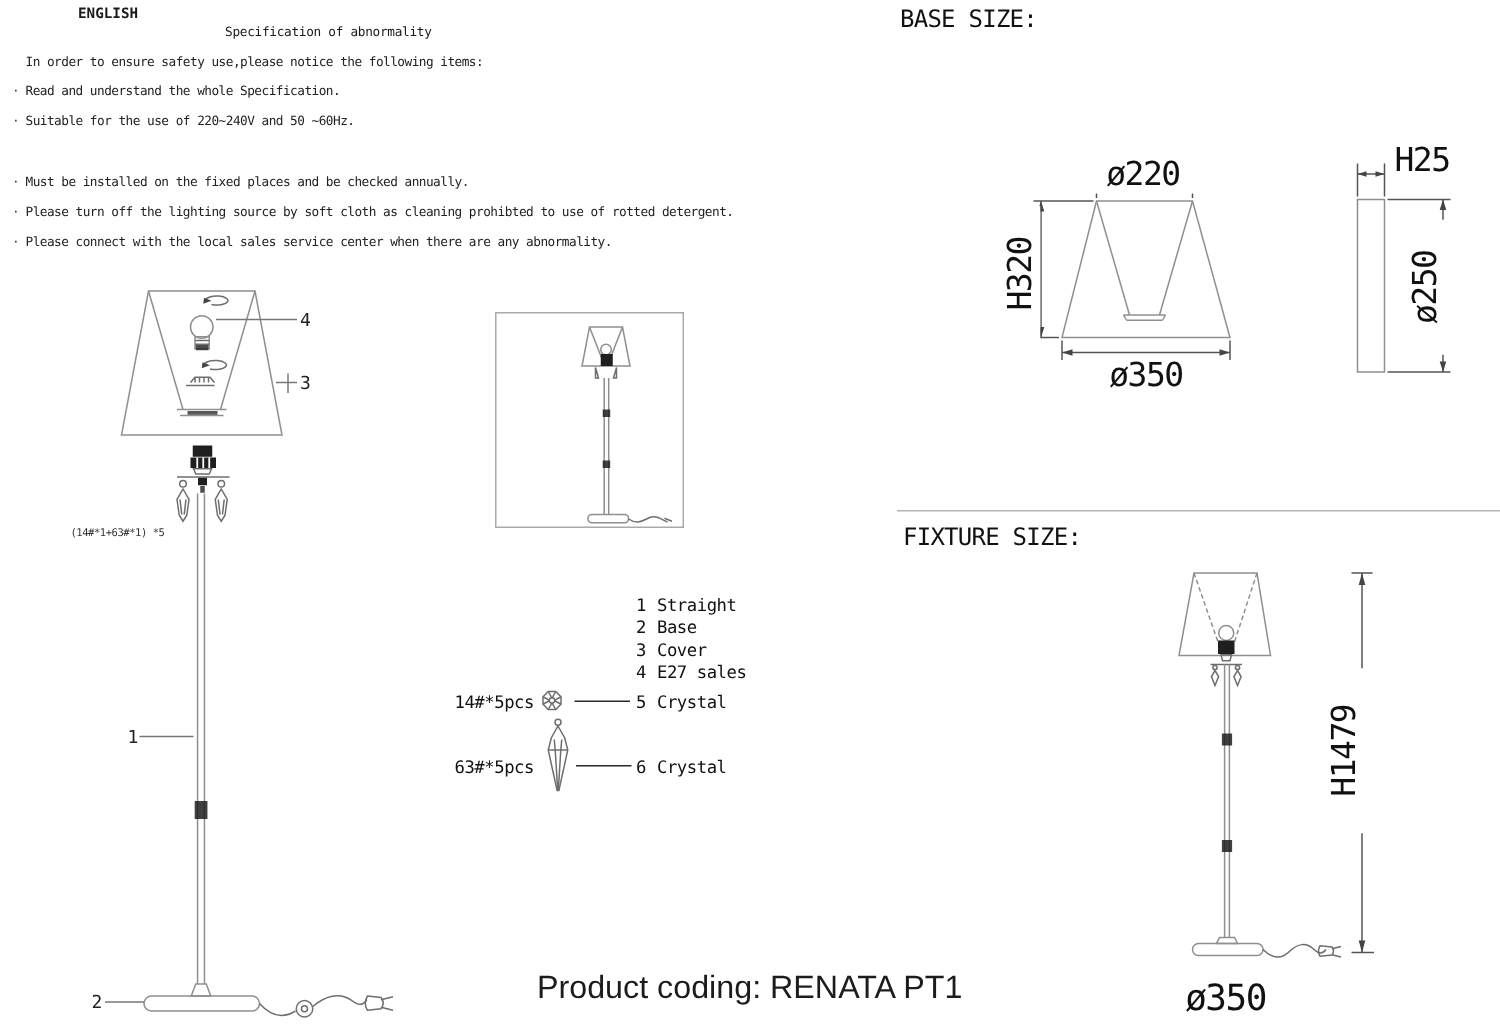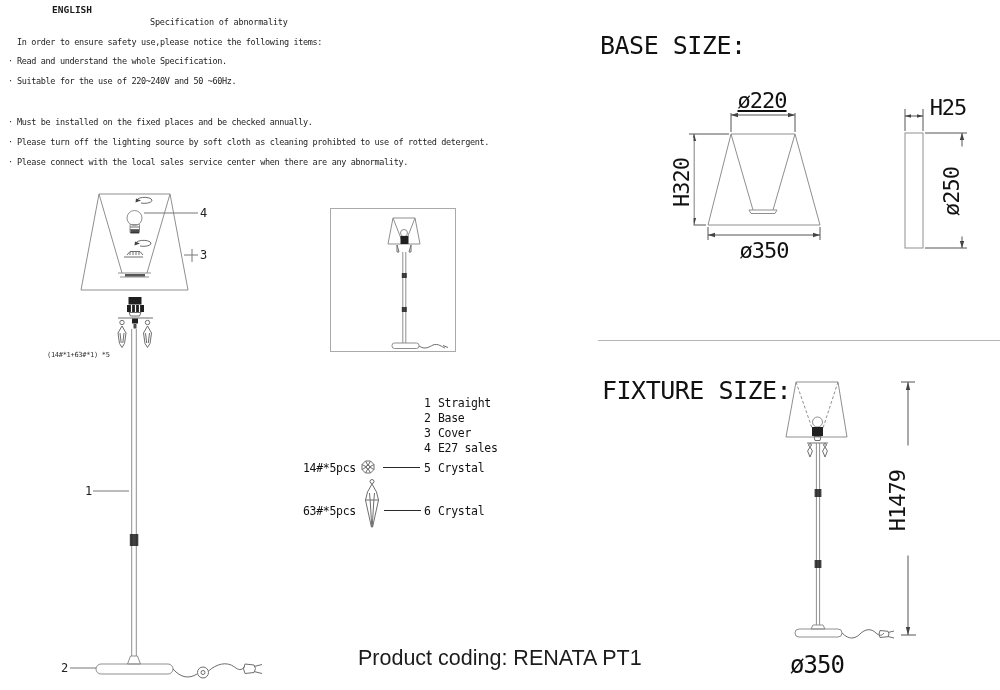--- a/index.html
+++ b/index.html
@@ -4,21 +4,21 @@
 <style>
   html,body{margin:0;padding:0;background:#fff;}
   .page{position:relative;width:1000px;height:690px;background:#ffffff;overflow:hidden;
         font-family:"DejaVu Sans Mono",monospace;color:#1a1a1a;}
   .abs{position:absolute;white-space:nowrap;}
   .sans{font-family:"Liberation Sans",sans-serif;}
   .lang{font-size:9.5px;font-weight:bold;letter-spacing:0px;}
   .spec-title{font-size:8.5px;letter-spacing:-0.2px;}
   .instr{font-size:8.5px;letter-spacing:-0.35px;color:#222;}
   .bullet{display:inline-block;width:9px;color:#333;}
-  .sec-title{font-size:25px;font-weight:500;letter-spacing:-0.5px;color:#111;margin-top:28px;}
+  .sec-title{font-size:16px;font-weight:500;letter-spacing:-0.5px;color:#111;}
   .dim{font-size:22px;letter-spacing:-1px;color:#111;background:#fff;text-align:center;}
   .dim-big{font-size:24px;}
   .rot{transform:rotate(-90deg);transform-origin:center center;}
   .callout{font-size:12px;color:#222;}
   .note{font-size:7px;letter-spacing:-0.3px;color:#333;}
   .plist{font-size:11.5px;letter-spacing:-0.3px;color:#111;}
   .plist .num{display:inline-block;min-width:7px;margin-right:7px;}
   .qty{font-size:11.5px;letter-spacing:-0.3px;color:#111;}
   .dash{position:absolute;height:1px;background:#2a2a2a;}
   .divider{position:absolute;height:1px;background:#b5b5b5;}
@@ -238,21 +238,21 @@
     <polygon class="ar" points="12,13 18,11.2 18,14.8"></polygon>
     <polygon class="ar" points="30,13 24,11.2 24,14.8"></polygon>
 
     <line class="dimln" x1="32" y1="30" x2="74" y2="30"></line>
     <line class="dimln" x1="32" y1="145" x2="74" y2="145"></line>
     <line class="dimln" x1="69" y1="30" x2="69" y2="145"></line>
     <polygon class="ar" points="69,30 66.8,37 71.2,37"></polygon>
     <polygon class="ar" points="69,145 66.8,138 71.2,138"></polygon>
   </svg>
 
-  <div class="abs dim" style="left:722px;top:88px;width:80px;text-decoration:underline;">ø220</div>
+  <div class="abs dim" style="left:722px;top:104px;width:80px;">ø220</div>
   <div class="abs dim rot" style="left:636px;top:170px;width:90px;">H320</div>
   <div class="abs dim" style="left:724px;top:238px;width:80px;">ø350</div>
   <div class="abs dim" style="left:926px;top:95px;width:44px;">H25</div>
   <div class="abs dim rot" style="left:906px;top:179px;width:90px;">ø250</div>
 
   <div class="divider" style="left:598px;top:340px;width:402px;"></div>
 
   <div class="abs sec-title" style="left:602px;top:348px;">FIXTURE SIZE:</div>
 
   <svg style="left:780px;top:378px;" width="140" height="302" viewBox="0 0 140 302">

